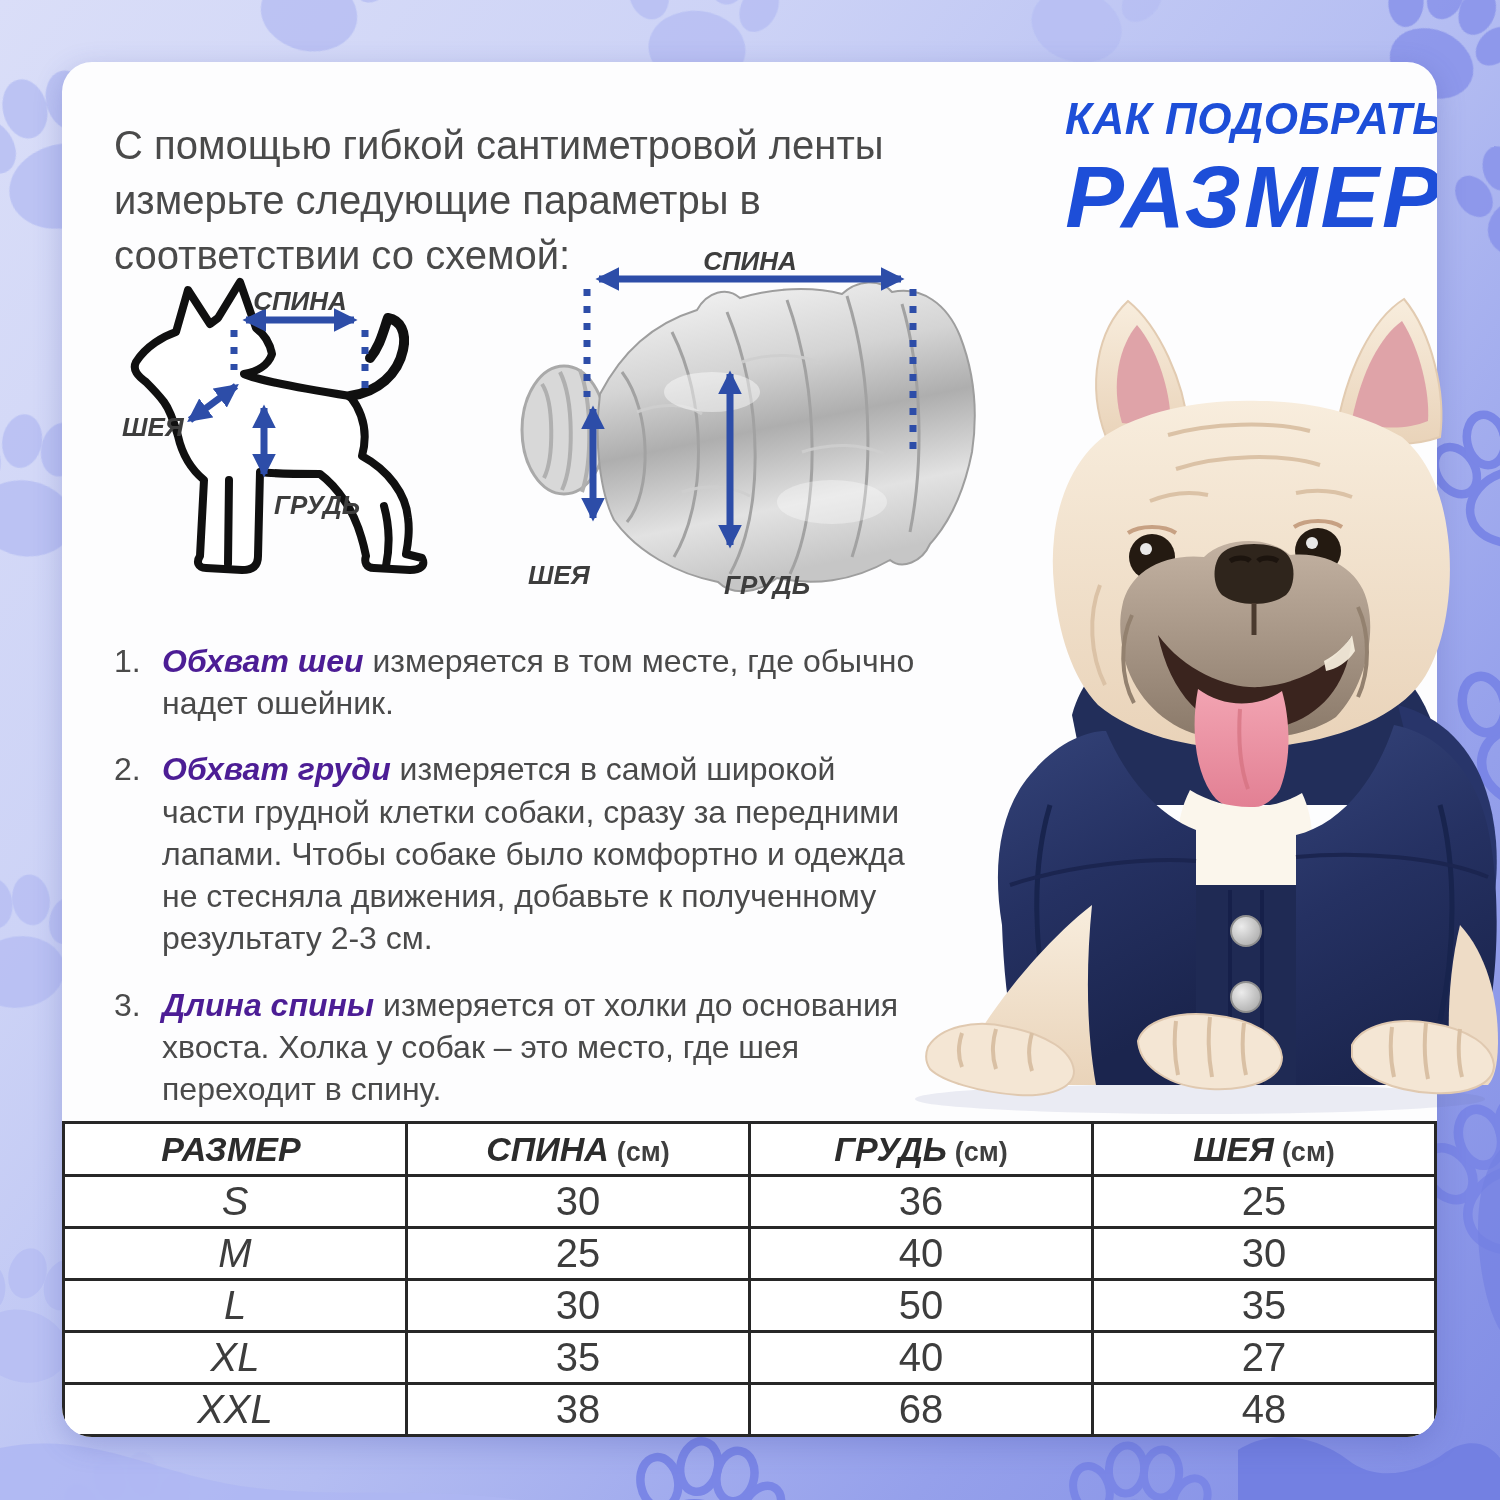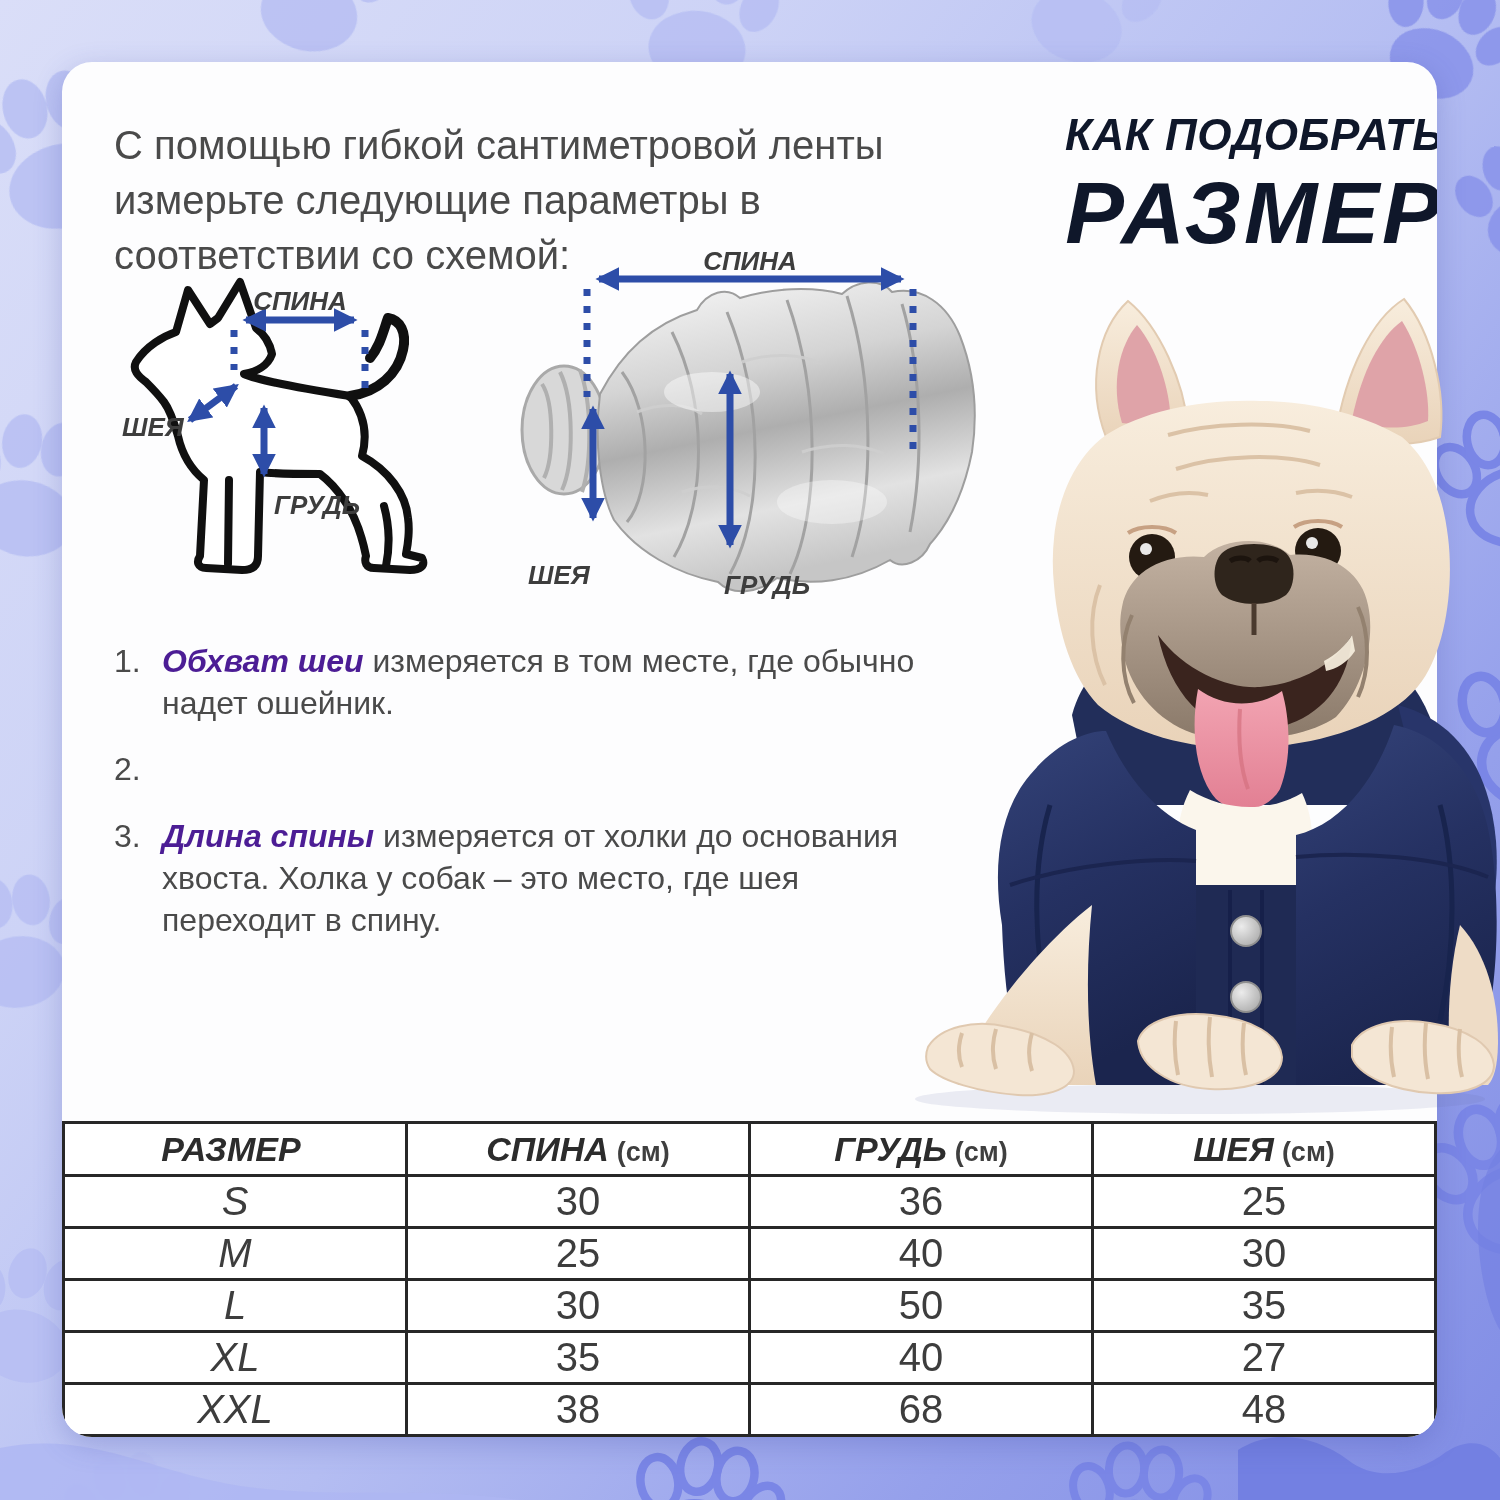--- a/index.html
+++ b/index.html
@@ -11,21 +11,21 @@
   .bg-decor{position:absolute;inset:0;width:1500px;height:1500px;}
   .card{
     position:absolute;left:62px;top:62px;width:1375px;height:1375px;
     background:#fdfdfe;border-radius:30px;overflow:hidden;
     box-shadow:0 8px 28px rgba(70,80,170,.28);
   }
   .intro{
     position:absolute;left:52px;top:56px;width:790px;
     font-size:40px;line-height:1.38;color:#4a4a4a;margin:0;
   }
-  .title-block{position:absolute;left:985px;top:48px;width:415px;text-align:center;color:#0f172a;}
+  .title-block{position:absolute;left:985px;top:32px;width:415px;text-align:center;color:#1d4ed8;}
   .title-line1{font-size:44px;font-weight:700;font-style:italic;letter-spacing:.5px;white-space:nowrap;}
   .title-line2{font-size:88px;font-weight:700;font-style:italic;letter-spacing:3px;margin-top:2px;white-space:nowrap;}
   .fig{position:absolute;}
   .fig-dog-outline{left:50px;top:212px;}
   .fig-jacket{left:440px;top:190px;}
   .diagram-label{font-weight:700;font-style:italic;font-size:26px;fill:#3d3d3d;}
   .instructions{position:absolute;left:52px;top:578px;width:850px;}
   .instr-item{display:flex;margin-bottom:24px;color:#4a4a4a;font-size:32px;line-height:1.32;}
   .instr-num{width:48px;flex:0 0 48px;}
   .instr-text{width:760px;}
@@ -188,20 +188,21 @@
       <text class="diagram-label" x="222" y="342">ГРУДЬ</text>
     </svg>
 
     <div class="instructions">
       <div class="instr-item">
         <span class="instr-num">1.</span>
         <span class="instr-text"><span class="instr-lead">Обхват шеи</span><span> измеряется в том месте, где обычно надет ошейник.</span></span>
       </div>
       <div class="instr-item">
         <span class="instr-num">2.</span>
+        <span class="instr-text"><span class="instr-lead">Обхват груди</span><span> измеряется в самой широкой части грудной клетки собаки, сразу за передними лапами. Чтобы собаке было комфортно и одежда не стесняла движения, добавьте к полученному результату 2-3 см.</span></span>
       </div>
       <div class="instr-item">
         <span class="instr-num">3.</span>
         <span class="instr-text"><span class="instr-lead">Длина спины</span><span> измеряется от холки до основания хвоста. Холка у собак – это место, где шея переходит в спину.</span></span>
       </div>
     </div>
 
     <table class="size-table">
       <thead>
         <tr>

